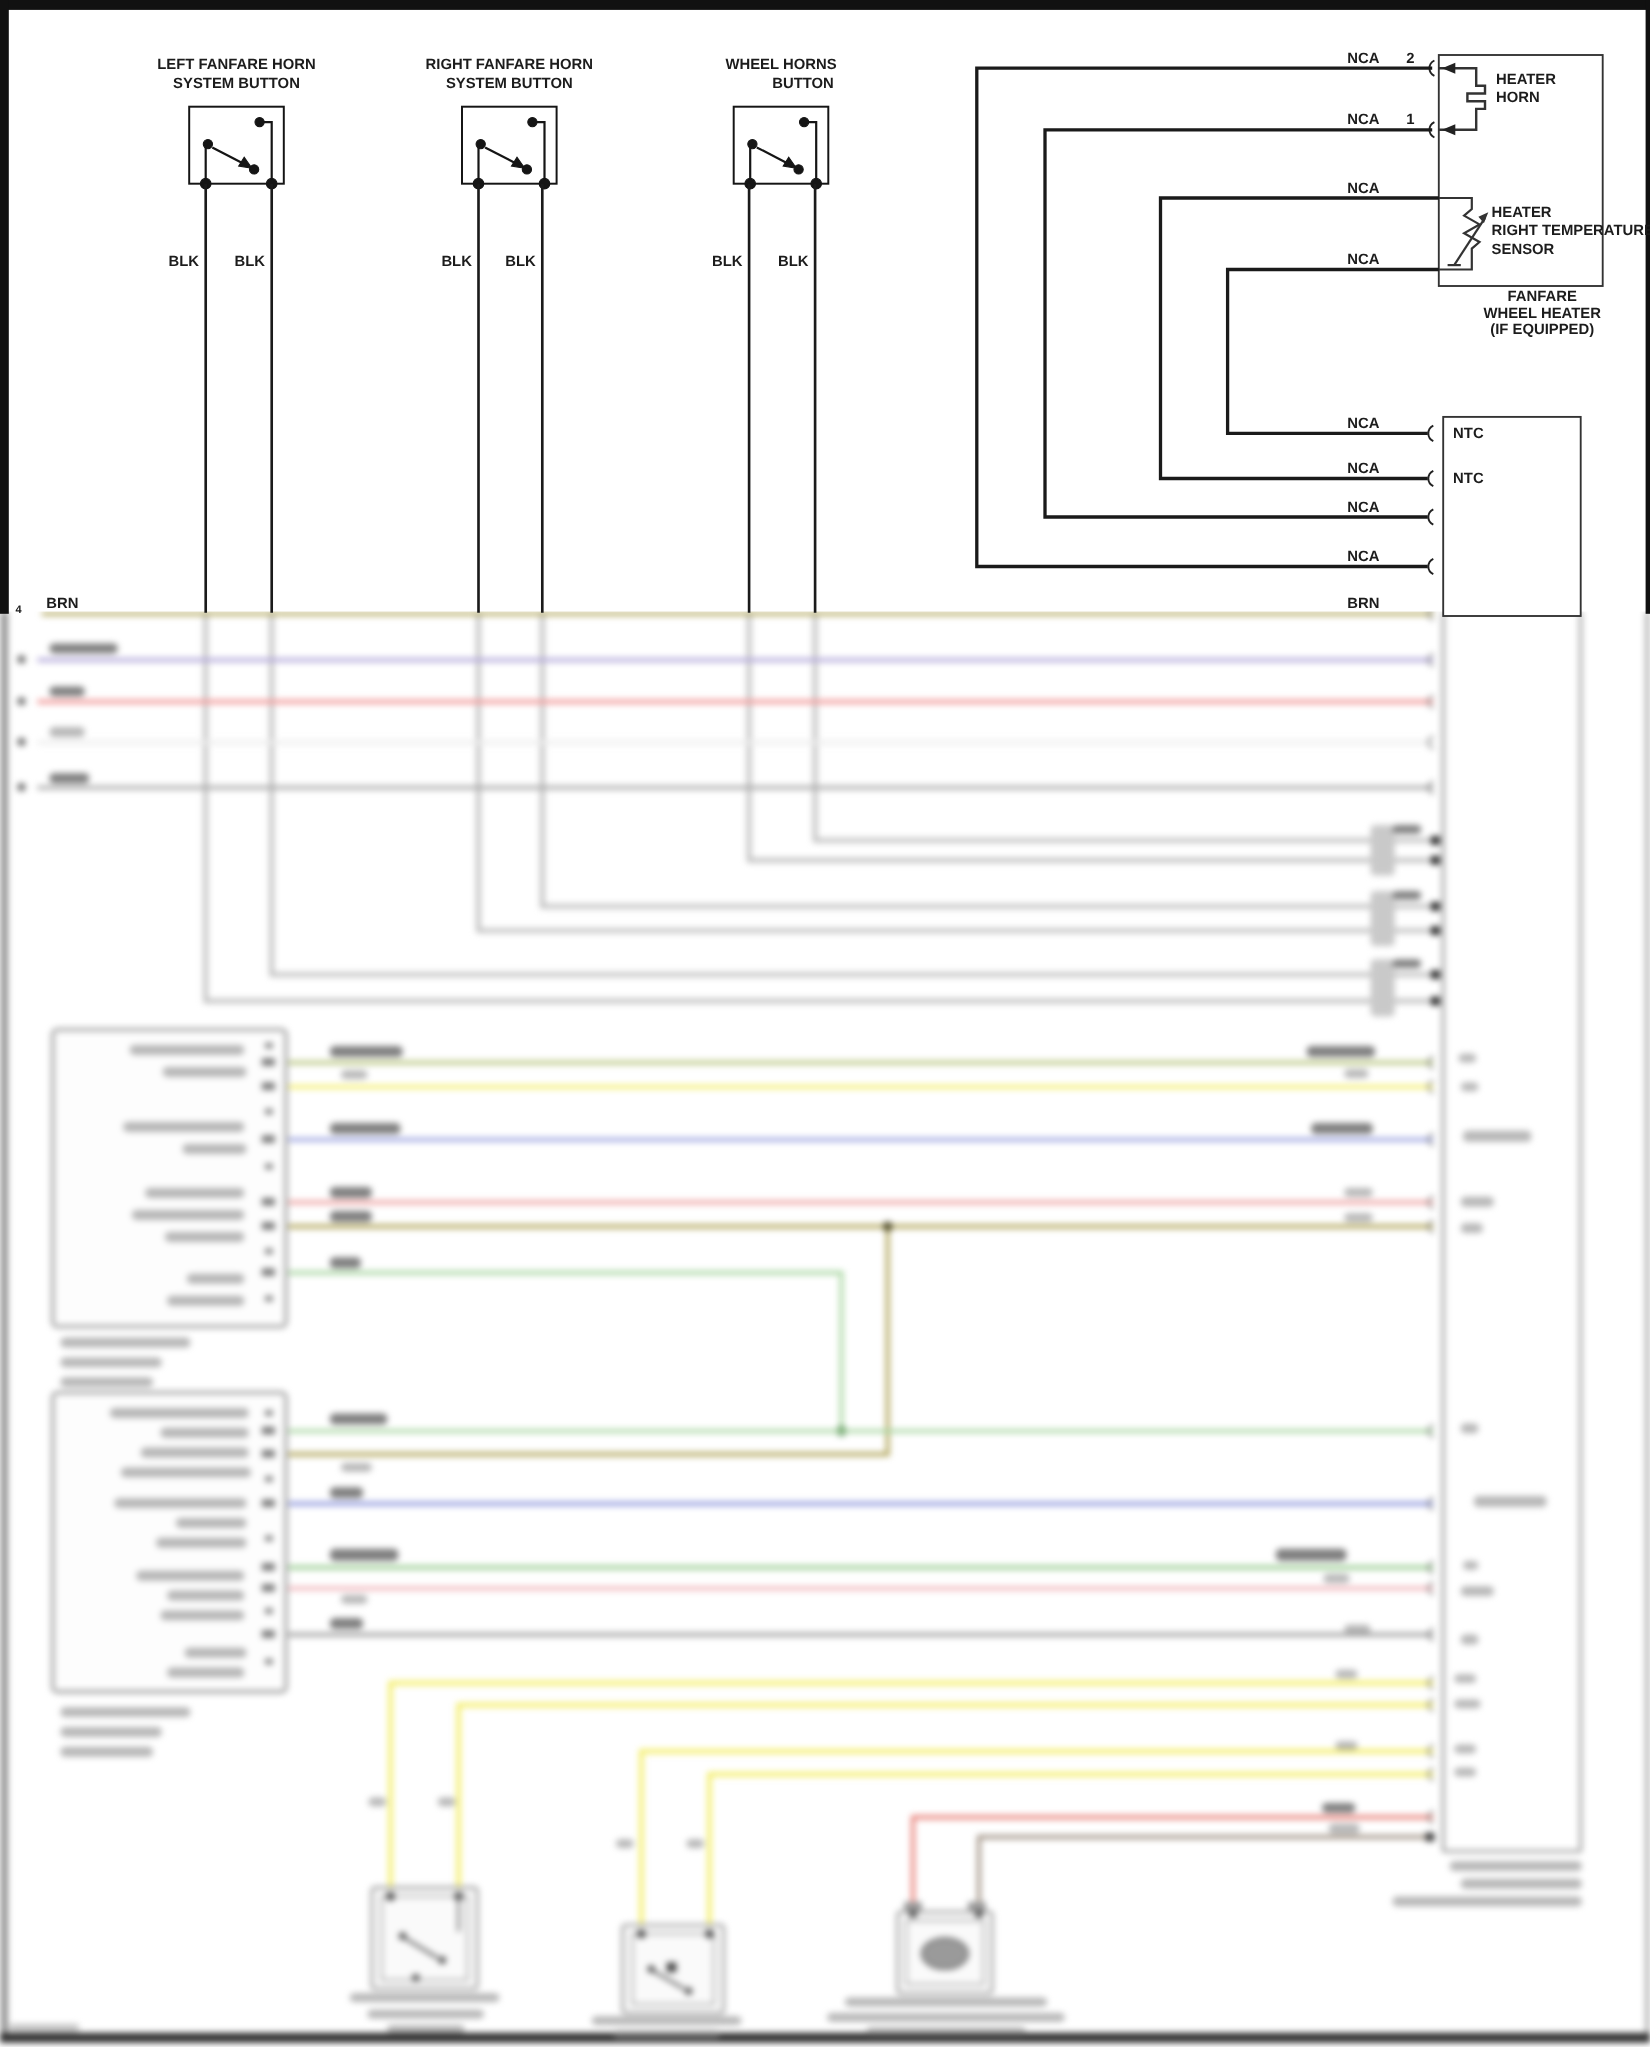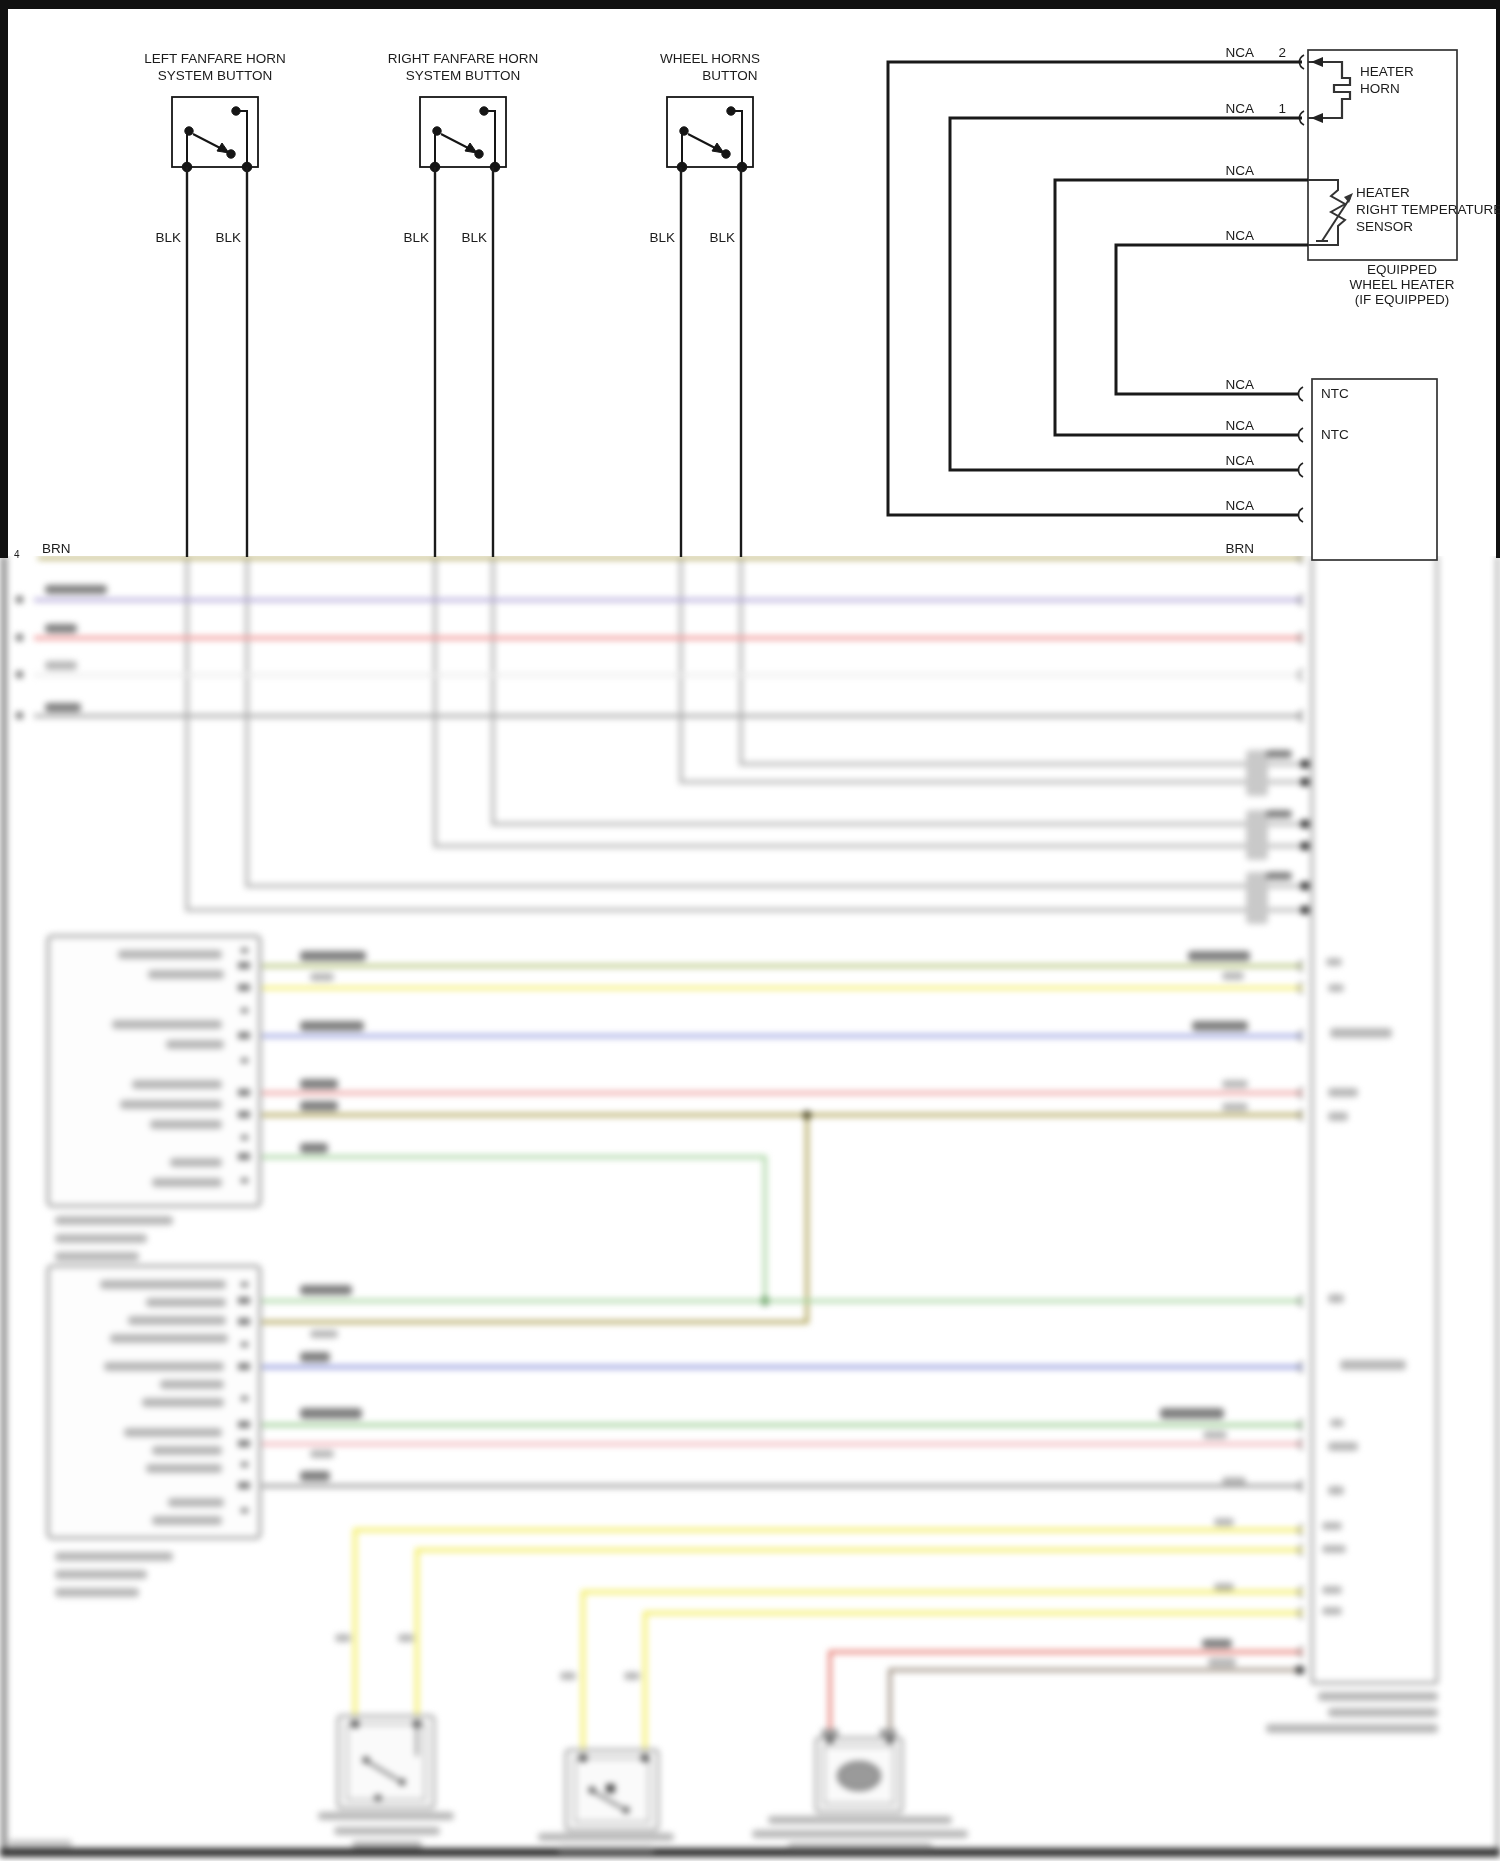--- a/index.html
+++ b/index.html
@@ -1,19 +1,19 @@
 <!DOCTYPE html>
 <html><head>
 <meta charset="utf-8">
 <style>
   html,body{margin:0;padding:0;background:#e8e8e8;}
   .page{position:relative;width:1500px;height:1861px;background:#ffffff;overflow:hidden;
         font-family:"Liberation Sans", sans-serif;}
   svg.layer{position:absolute;left:0;top:0;}
-  .lbl{position:absolute;font-size:13.5px;line-height:15px;color:#1c1c1c;white-space:nowrap;}
+  .lbl{position:absolute;font-size:13.5px;line-height:15px;color:#1c1c1c;white-space:nowrap;font-weight:bold;}
   .ra{text-align:right;}
   .ca{text-align:center;}
   .sm{position:absolute;display:block;background:#8a8a8a;border-radius:4px;opacity:.62;height:9px;}
   .smd{background:#4e4e4e;opacity:.72;}
   .sml{background:#b5b5b5;opacity:.8;}
   
   .blurclip{position:absolute;left:0;top:556px;width:1500px;height:1305px;overflow:hidden;}
   .blurinner{position:absolute;left:0;top:-556px;width:1500px;height:1861px;filter:blur(3.1px);}
   
   .swb{stroke:#151515;fill:#151515;}
@@ -388,21 +388,21 @@
   <div class="lbl ra" style="left:1174px;top:498px;width:80px">NCA</div>
 
   <div class="lbl ra" style="left:1270px;top:45px;width:16px">2</div>
   <div class="lbl ra" style="left:1270px;top:101px;width:16px">1</div>
 
   <div class="lbl" style="left:1360px;top:64px">HEATER</div>
   <div class="lbl" style="left:1360px;top:81px">HORN</div>
   <div class="lbl" style="left:1356px;top:185px">HEATER</div>
   <div class="lbl" style="left:1356px;top:202px">RIGHT TEMPERATURE</div>
   <div class="lbl" style="left:1356px;top:219px">SENSOR</div>
-  <div class="lbl ca" style="left:1322px;top:262px;width:160px">EQUIPPED</div>
+  <div class="lbl ca" style="left:1322px;top:262px;width:160px">FANFARE</div>
   <div class="lbl ca" style="left:1322px;top:277px;width:160px">WHEEL HEATER</div>
   <div class="lbl ca" style="left:1322px;top:292px;width:160px">(IF EQUIPPED)</div>
 
   <div class="lbl" style="left:1321px;top:386px">NTC</div>
   <div class="lbl" style="left:1321px;top:427px">NTC</div>
 
   <div class="lbl" style="left:42px;top:541px">BRN</div>
   <div class="lbl ra" style="left:1174px;top:541px;width:80px">BRN</div>
   <div class="lbl" style="left:14px;top:547px;font-size:10px">4</div>
 

